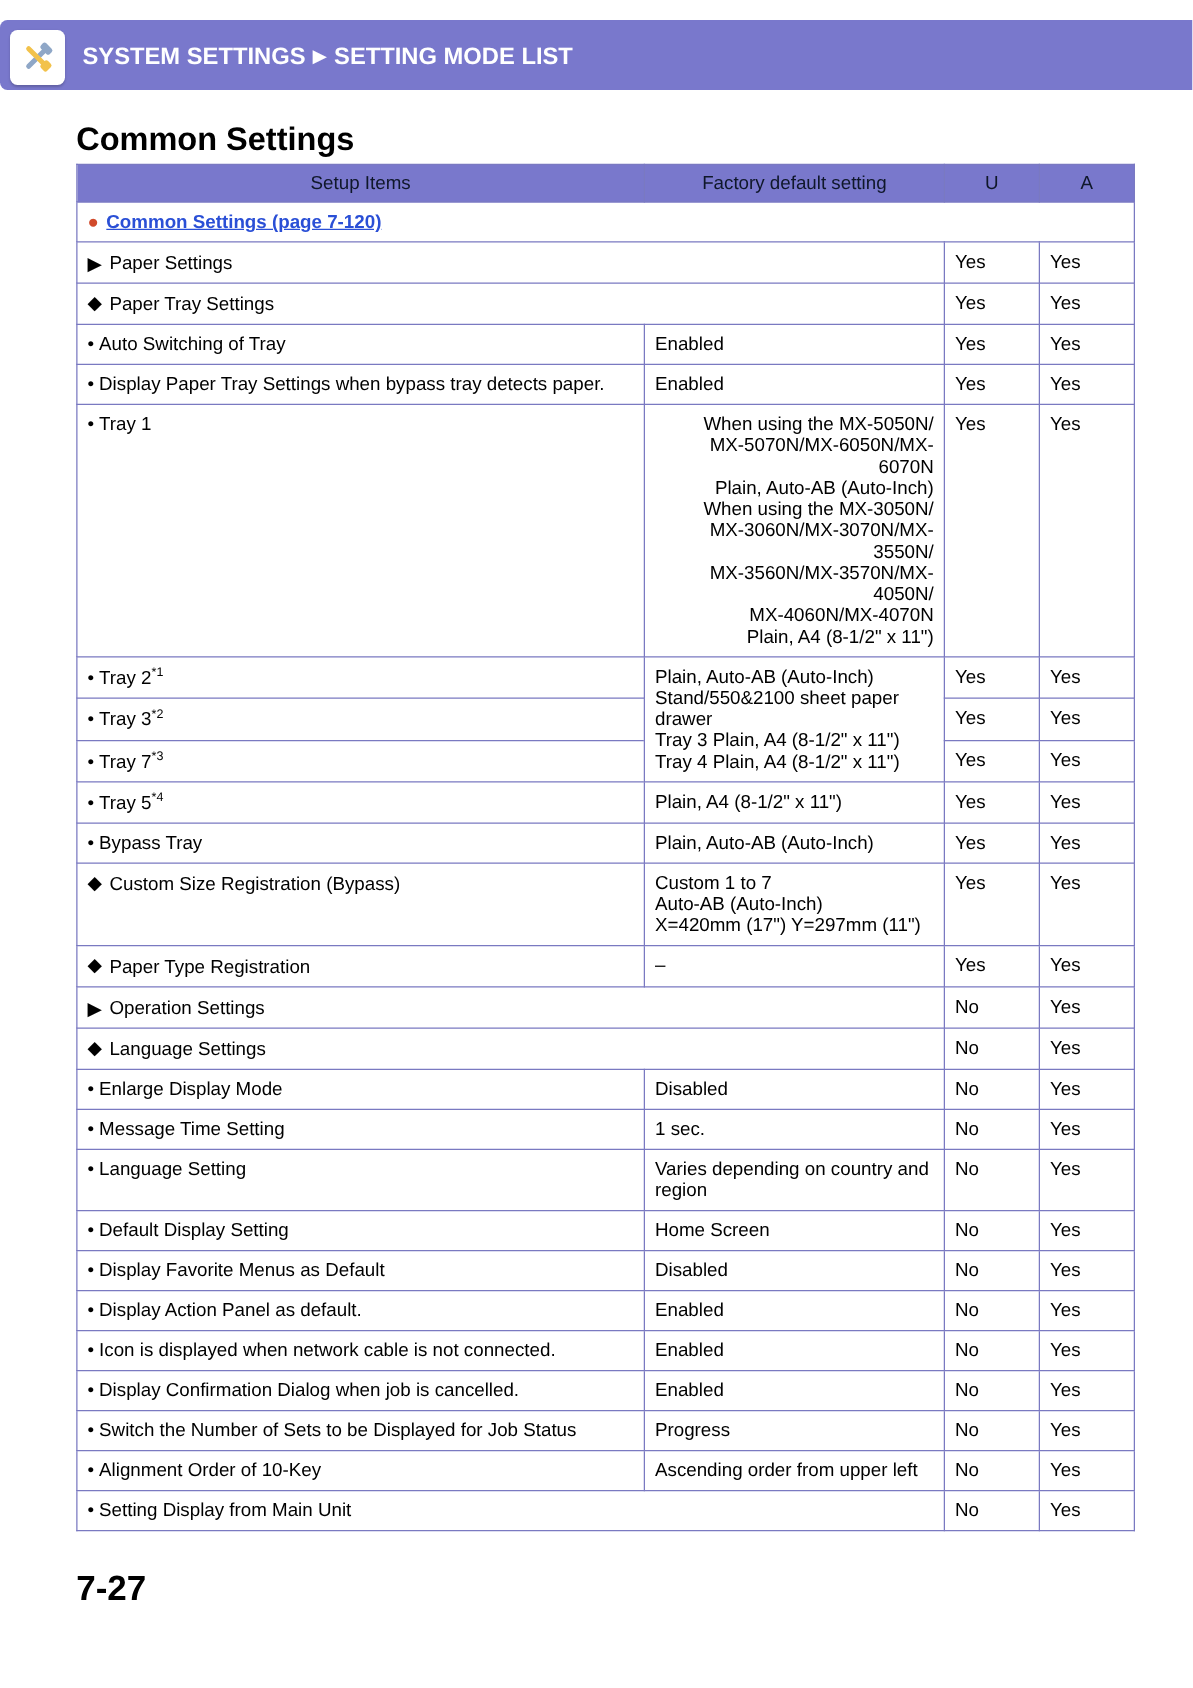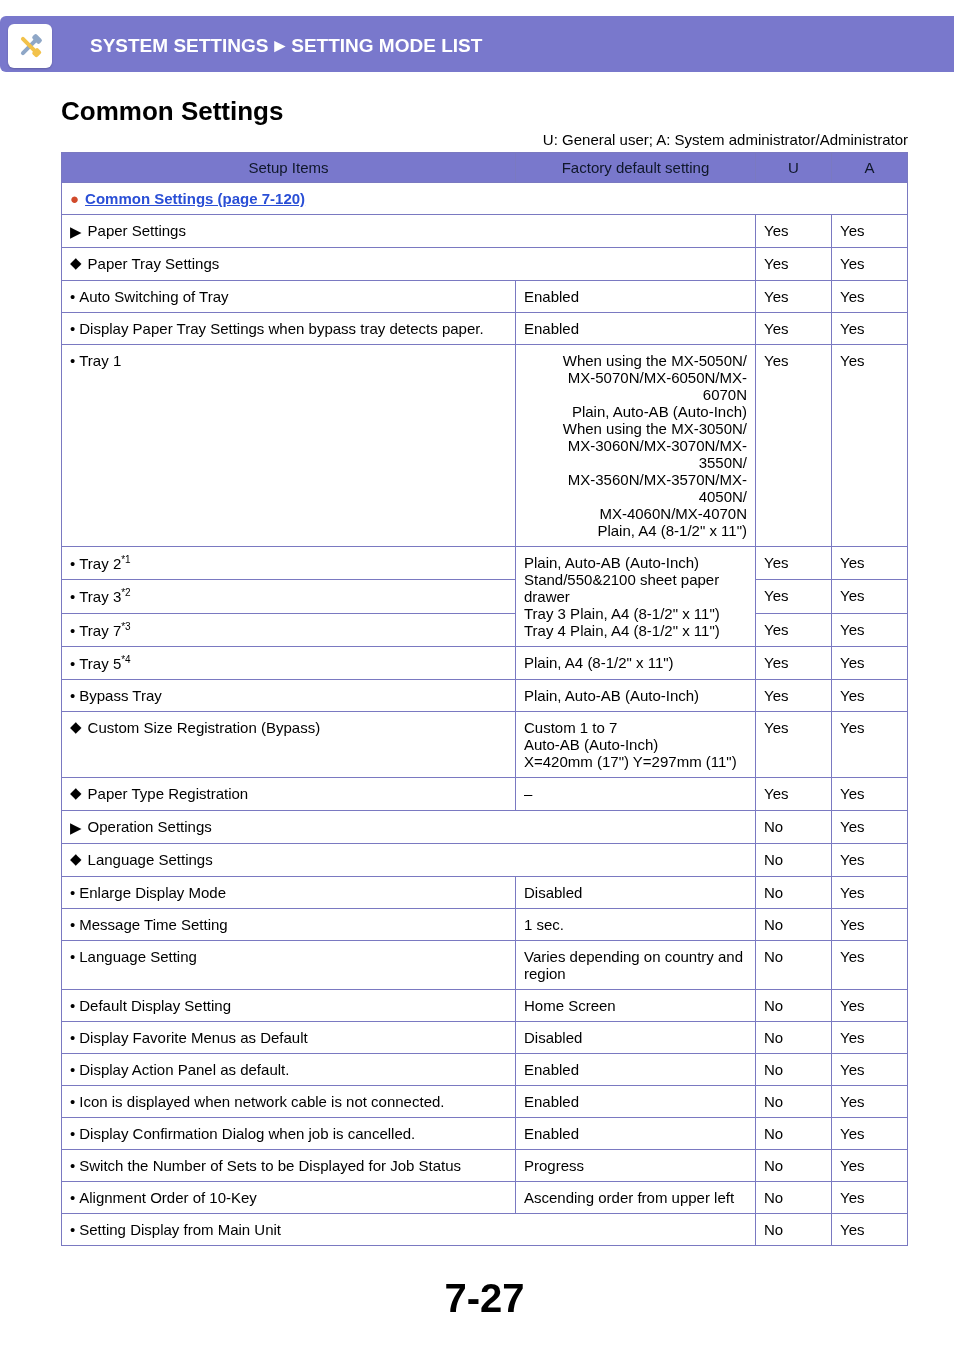--- a/index.html
+++ b/index.html
@@ -17,21 +17,20 @@
   }
   .banner {
     background: #7978cc;
     display: flex;
     align-items: center;
     padding: 6px 0 2px 8px;
     margin: 16px 0 8px 0;
     height: 56px;
     border-top-left-radius: 6px;
     border-bottom-left-radius: 6px;
-    gap: 24px;
   }
   .banner-icon {
     width: 44px;
     height: 44px;
     background: #fff;
     border-radius: 6px;
     display: flex;
     align-items: center;
     justify-content: center;
     margin-right: 14px;
@@ -88,22 +87,21 @@
   .ind1 { padding-left: 42px; }
   .ind2 { padding-left: 72px; }
   .ind3 { padding-left: 102px; }
   .dot { color: #d14a2b; font-weight: bold; margin-right: 6px;}
   .link { color: #2a4fd6; text-decoration: underline; font-weight: bold; }
   .tri { display:inline-block; margin-right:6px; transform: translateY(1px);}
   .diamond { display:inline-block; margin-right:6px; transform: translateY(-1px);}
   .bullet { margin-right: 4px;}
   .sup { font-size: 10px; vertical-align: super; }
   .page-num {
-    text-align: center;
-    font-size: 40px;
+    font-size: 28px;
     font-weight: bold;
     margin-top: 30px;
   }
   td.shared-mid { vertical-align: middle; }
 </style>
 </head>
 <body>
 
 <div class="page">
 
@@ -120,21 +118,20 @@
         </g>
       </svg>
     </div>
     <div class="banner-text">
       <span>SYSTEM SETTINGS</span><span class="arrow">►</span><span>SETTING MODE LIST</span>
     </div>
   </div>
 
   <div class="content">
     <h1 class="section-title">Common Settings</h1>
-    <div class="legend">U: General user; A: System administrator/Administrator</div>
 
     <table class="settings">
       <colgroup>
         <col class="col-setup">
           <col class="col-default">
           <col class="col-u">
           <col class="col-a">
       </colgroup>
       <thead>
         <tr>

